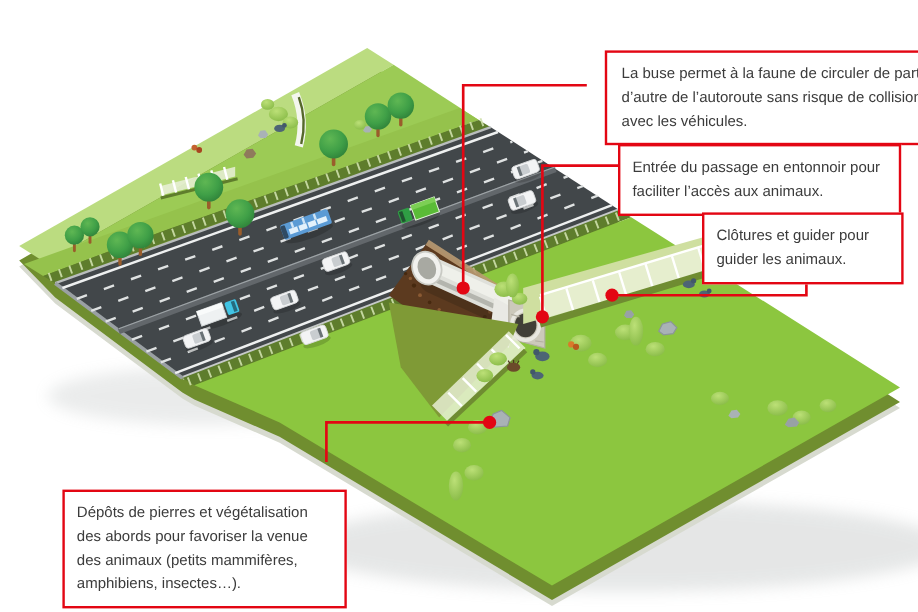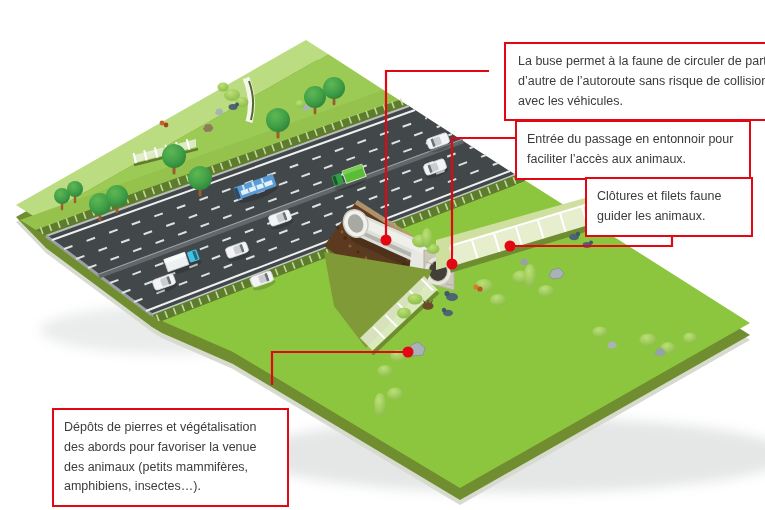--- a/index.html
+++ b/index.html
@@ -328,18 +328,18 @@
   </g>
 </svg>
 
   <div class="callout" id="callout-buse">
     <p>La buse permet à la faune de circuler de part et d’autre de l’autoroute sans risque de collision avec les véhicules.</p>
   </div>
   <div class="callout" id="callout-entree">
     <p>Entrée du passage en entonnoir pour faciliter l’accès aux animaux.</p>
   </div>
   <div class="callout" id="callout-cloture">
-    <p>Clôtures et filets faune guider les animaux.</p>
+    <p>Clôtures et guider pour guider les animaux.</p>
   </div>
   <div class="callout" id="callout-depots">
     <p>Dépôts de pierres et végétalisation des abords pour favoriser la venue des animaux (petits mammifères, amphibiens, insectes…).</p>
   </div>
 </div>
 
 </body></html>

